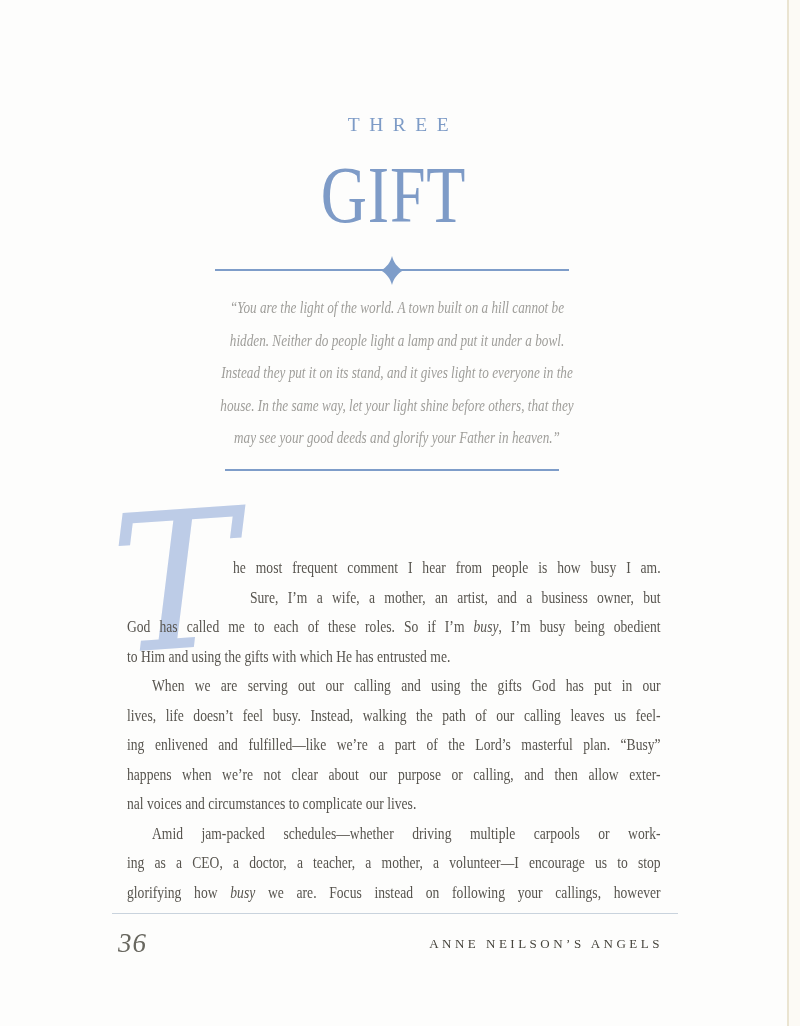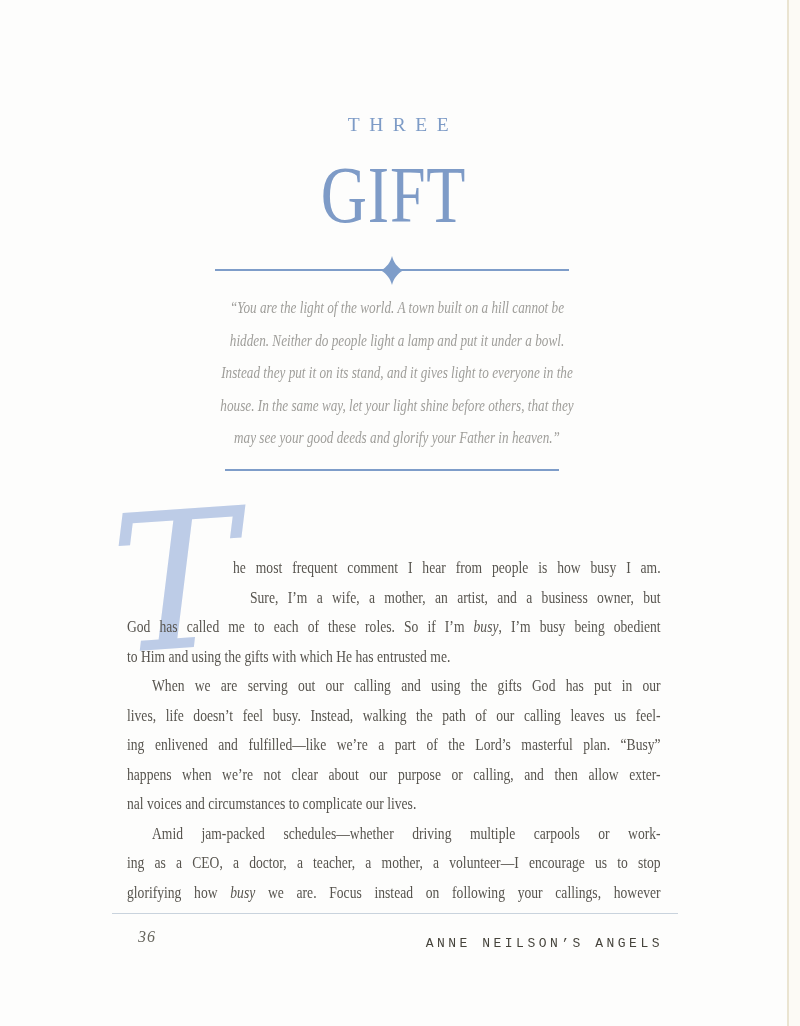--- a/index.html
+++ b/index.html
@@ -49,26 +49,26 @@
     transform:scaleX(0.8);transform-origin:0 0;
     font-size:17px;line-height:29.5px;color:#57544e;
     text-align:left;
   }
   .bodyline{white-space:normal;}
   .bodyline.just{text-align:justify;text-align-last:justify;}
   .it{font-style:italic;}
 
   .footer-rule{position:absolute;top:913px;left:112px;width:566px;height:1px;background:#c9d3dd;}
   .page-num{
-    position:absolute;left:138px;top:928px;
-    font-style:italic;font-size:16px;color:#68675f;letter-spacing:1px;text-align:right;
+    position:absolute;left:118px;top:928px;
+    font-style:italic;font-size:27px;color:#68675f;letter-spacing:1px;text-align:right;
   }
   .running-title{
     position:absolute;top:936px;right:137px;
-    font-size:13px;color:#46443c;letter-spacing:3.5px;font-family:Liberation Mono, monospace;
+    font-size:13px;color:#46443c;letter-spacing:3.5px;
   }
 </style>
 </head>
 <body>
 
 <div class="page">
 
   <div class="page-edge-area"></div>
   <div class="page-edge-line"></div>
 

